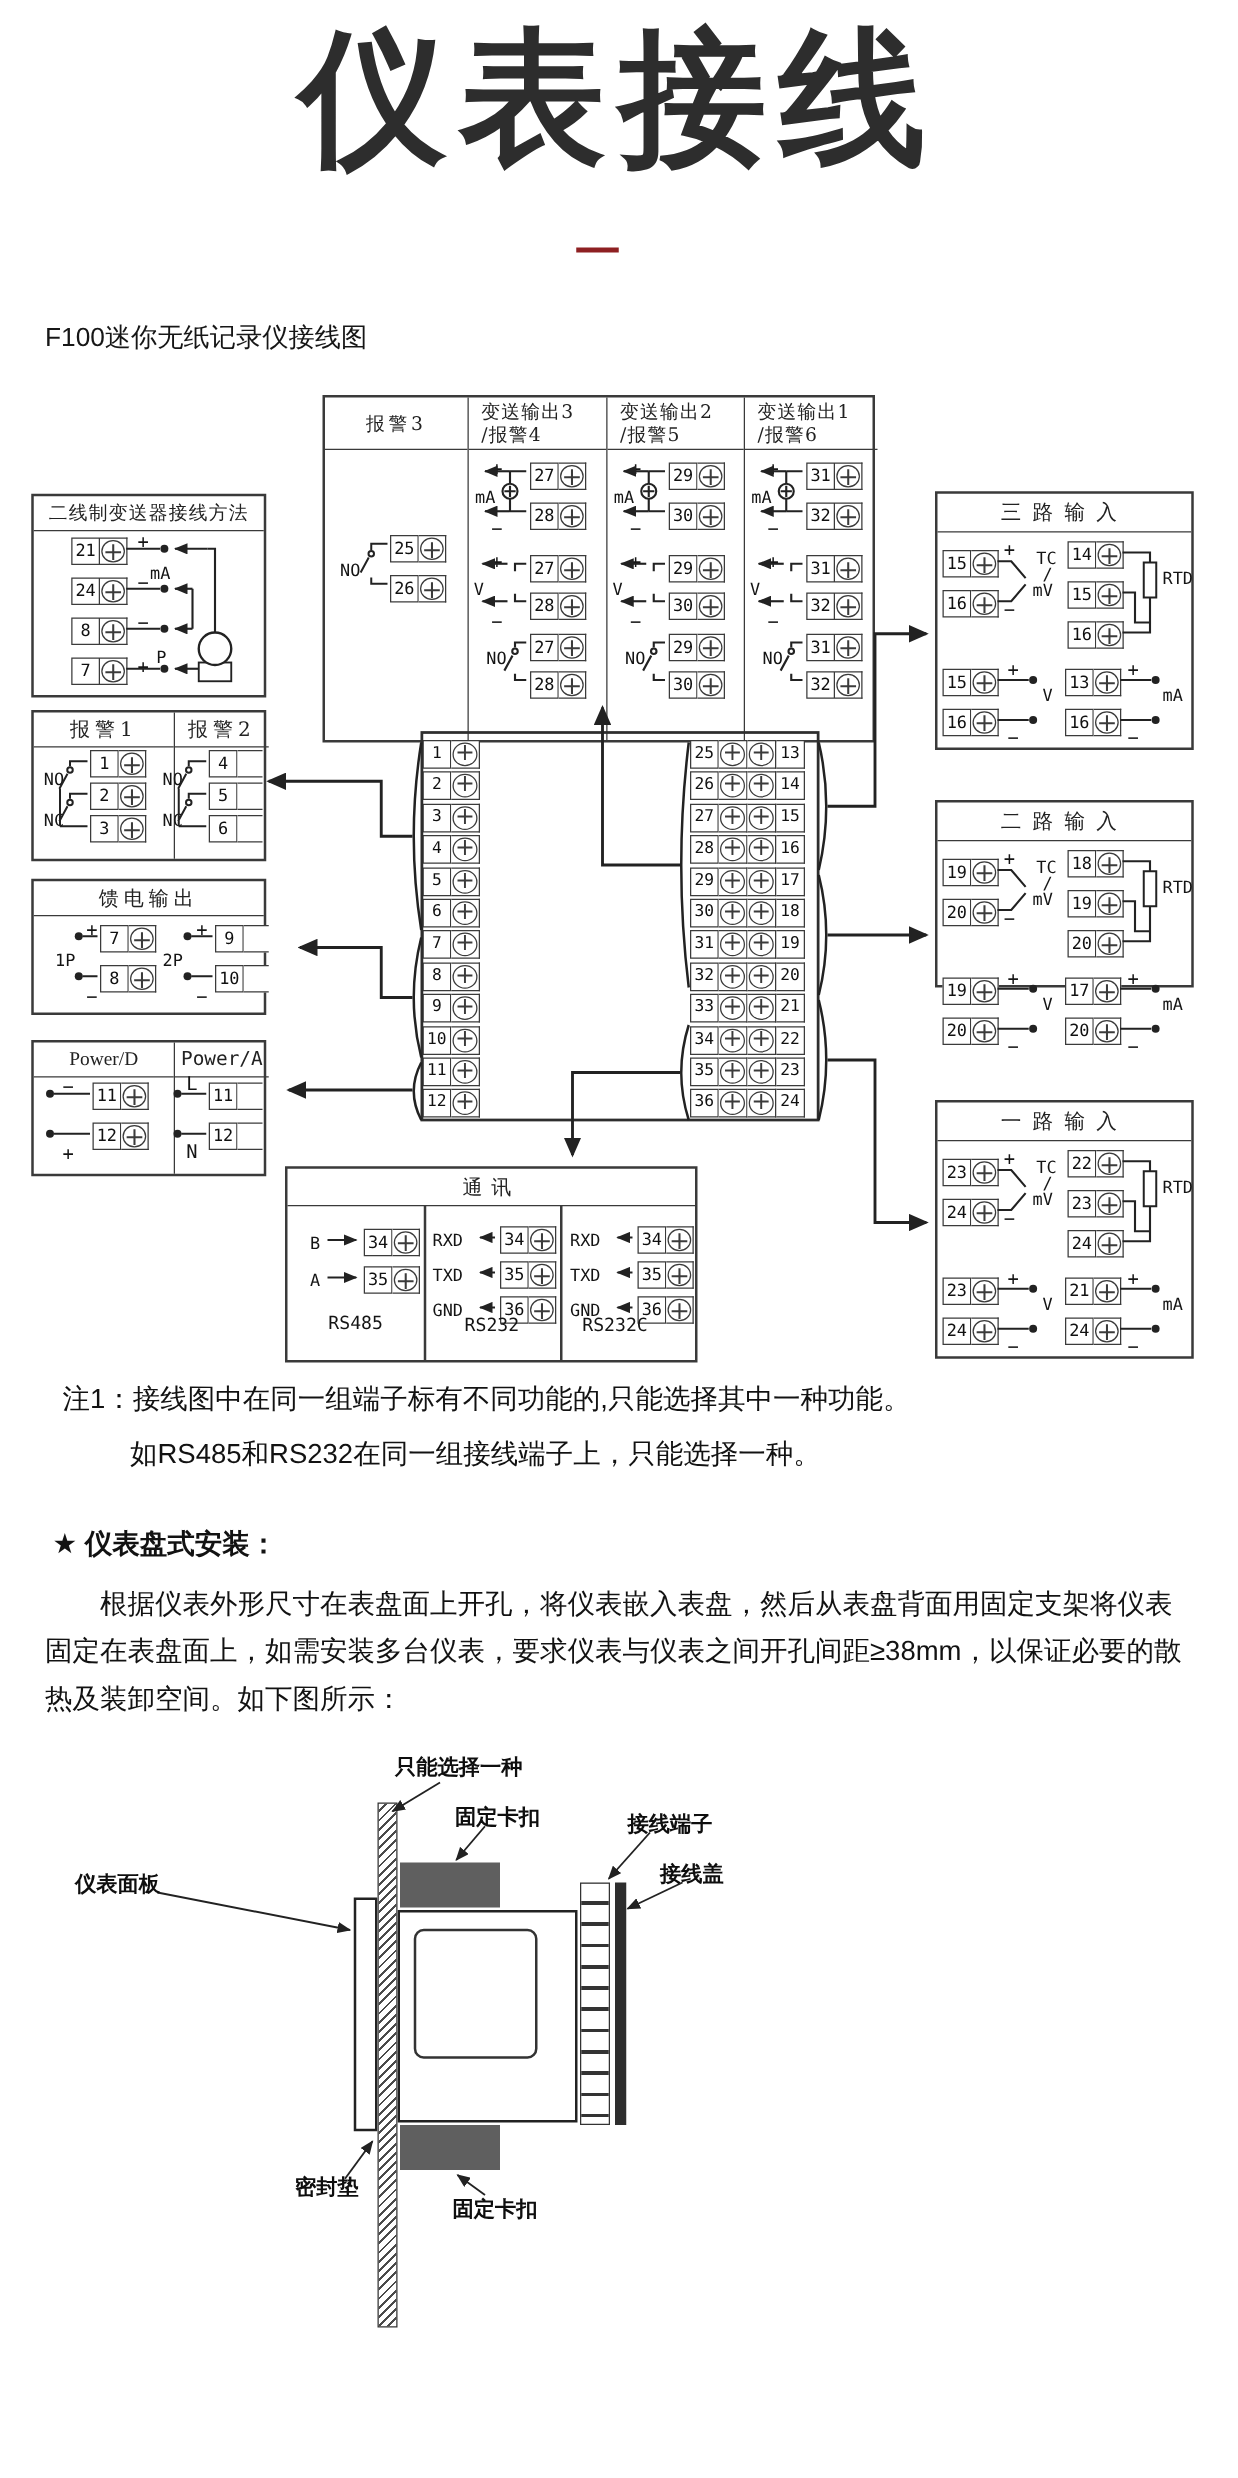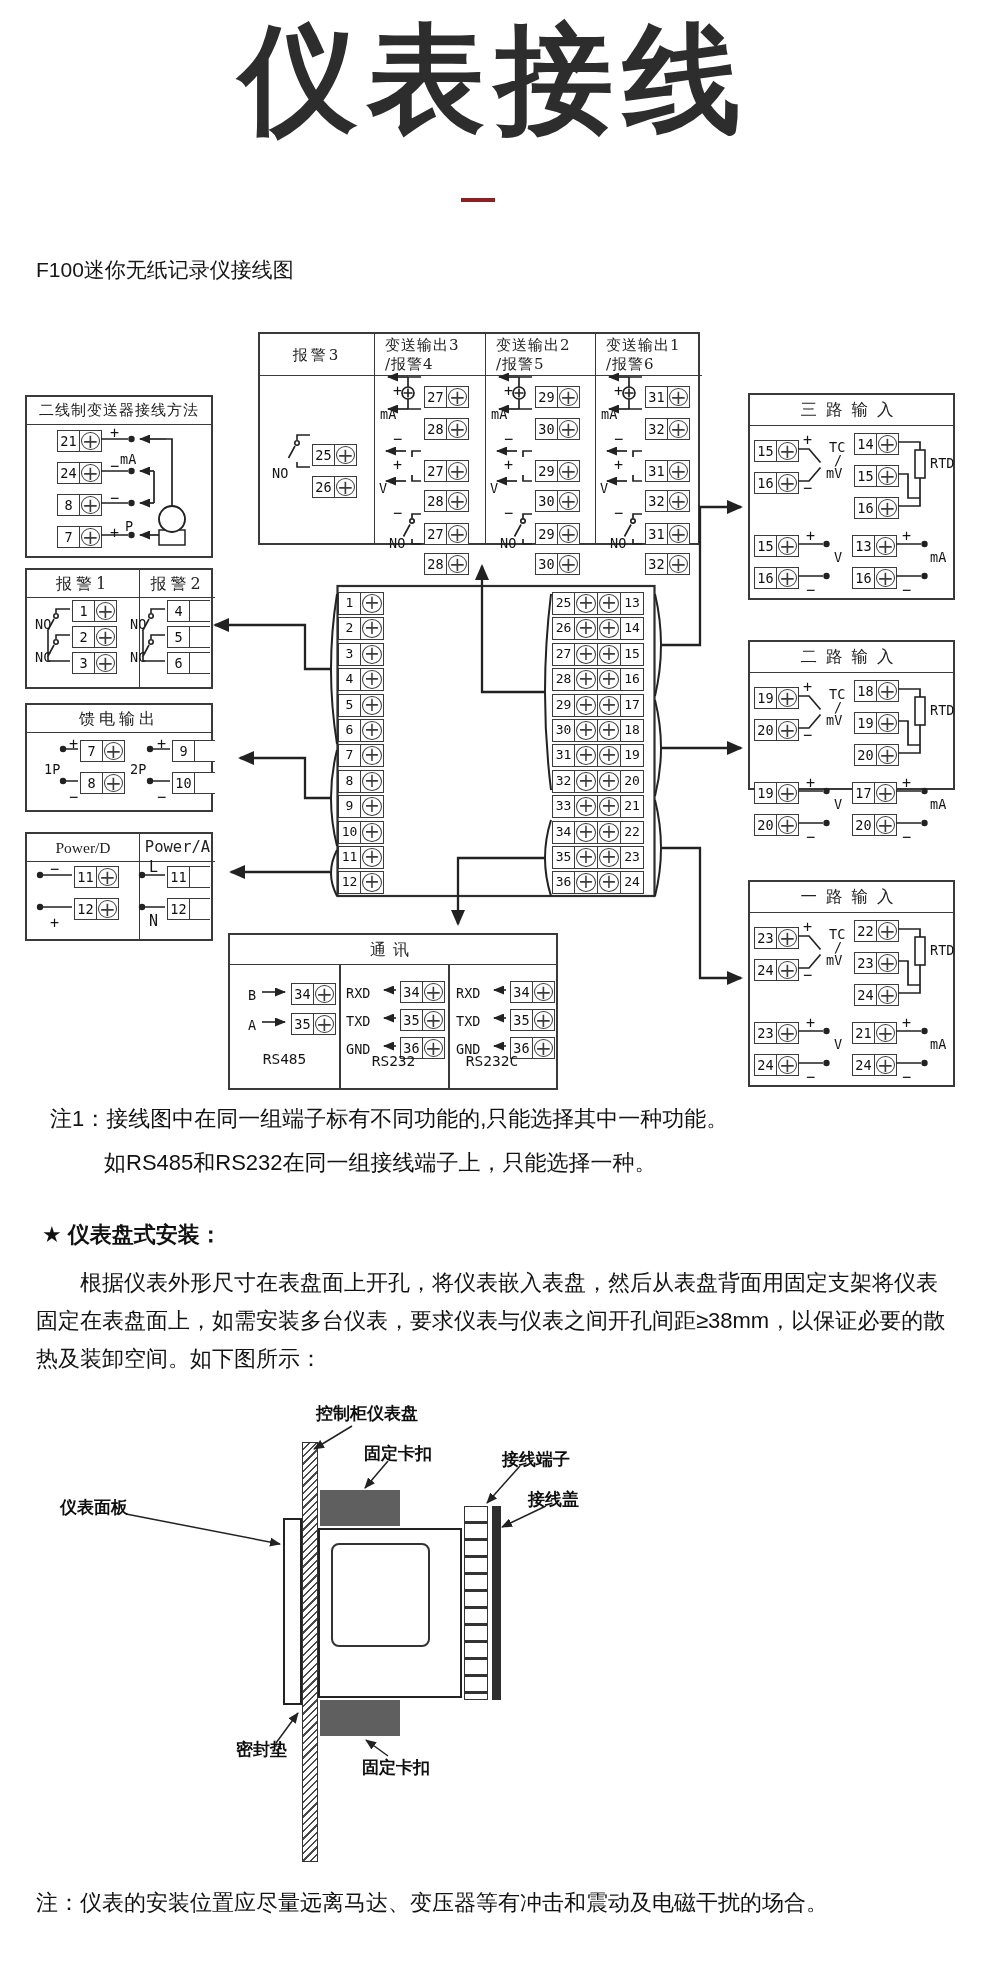--- a/index.html
+++ b/index.html
@@ -182,21 +182,21 @@
     <span class="term" style="left:140px;top:64px">
         <b>12</b>
         <i class="stb"></i>
       </span>
     <span class="lab sg" style="left:23px;top:26px">−</span>
     <span class="lab sg" style="left:23px;top:80px">+</span>
     <span class="lab sg" style="left:122px;top:24px">L</span>
     <span class="lab sg" style="left:122px;top:78px">N</span>
   </div>
 
-  <div class="bx" style="left:258px;top:332px;width:442px;height:213px">
+  <div class="bx" style="left:258px;top:316px;width:442px;height:278px">
     <div class="tcol" style="left:0;width:114px">
       <div class="thd c0">报警3</div>
       <span class="term" style="left:52px;top:110px">
           <b>25</b>
           <i class="scr"></i>
         </span>
       <span class="term" style="left:52px;top:142px">
           <b>26</b>
           <i class="scr"></i>
         </span>
@@ -642,31 +642,30 @@
         <b>36</b>
         <i class="scr"></i>
       </span>
     <div class="lab" style="left:206px;top:118px;width:112px;text-align:center;font-size:14.5px">RS232C</div>
   </div>
 
   <div class="note" style="left:50px;top:1104px">注1：接线图中在同一组端子标有不同功能的,只能选择其中一种功能。</div>
   <div class="note" style="left:104px;top:1148px">如RS485和RS232在同一组接线端子上，只能选择一种。</div>
   <div class="note" style="left:42px;top:1220px;font-weight:bold">★ 仪表盘式安装：</div>
   <div class="para" style="left:36px;top:1264px;width:916px">根据仪表外形尺寸在表盘面上开孔，将仪表嵌入表盘，然后从表盘背面用固定支架将仪表固定在表盘面上，如需安装多台仪表，要求仪表与仪表之间开孔间距≥38mm，以保证必要的散热及装卸空间。如下图所示：</div>
-  <div class="note" style="left:36px;top:1888px;font-weight:500">注：仪表的安装位置应尽量远离马达、变压器等有冲击和震动及电磁干扰的场合。</div>
 
   <div class="fig hatch" style="left:302px;top:1442px;width:16px;height:420px"></div>
   <div class="fig" style="left:283px;top:1518px;width:19px;height:187px;border:2px solid #222;background:#fff;z-index:3"></div>
   <div class="fig clip" style="left:320px;top:1490px;width:80px;height:36px;z-index:3"></div>
   <div class="fig clip" style="left:320px;top:1700px;width:80px;height:36px;z-index:3"></div>
   <div class="fig" style="left:318px;top:1528px;width:144px;height:170px;border:2.5px solid #222;background:#fff;z-index:3"></div>
   <div class="fig" style="left:331px;top:1543px;width:99px;height:104px;border:2px solid #333;border-radius:8px;background:#fff;z-index:4"></div>
   <div class="fig comb" style="left:464px;top:1506px;width:24px;height:194px;z-index:3"></div>
   <div class="fig" style="left:492px;top:1506px;width:9px;height:194px;background:#2e2e2e;z-index:3"></div>
-  <div class="flab" style="left:316px;top:1402px">控制柜仪表盘</div>
+  <div class="flab" style="left:316px;top:1402px">只能选择一种</div>
   <div class="flab" style="left:364px;top:1442px">固定卡扣</div>
   <div class="flab" style="left:502px;top:1448px">接线端子</div>
   <div class="flab" style="left:528px;top:1488px">接线盖</div>
   <div class="flab" style="left:60px;top:1496px">仪表面板</div>
   <div class="flab" style="left:236px;top:1738px">密封垫</div>
   <div class="flab" style="left:362px;top:1756px">固定卡扣</div>
 
   <svg id="ov" width="990" height="1982" viewBox="0 0 990 1982">
     <defs>
       <marker id="ah" markerUnits="userSpaceOnUse" markerWidth="16" markerHeight="14" refX="14" refY="7" orient="auto">

